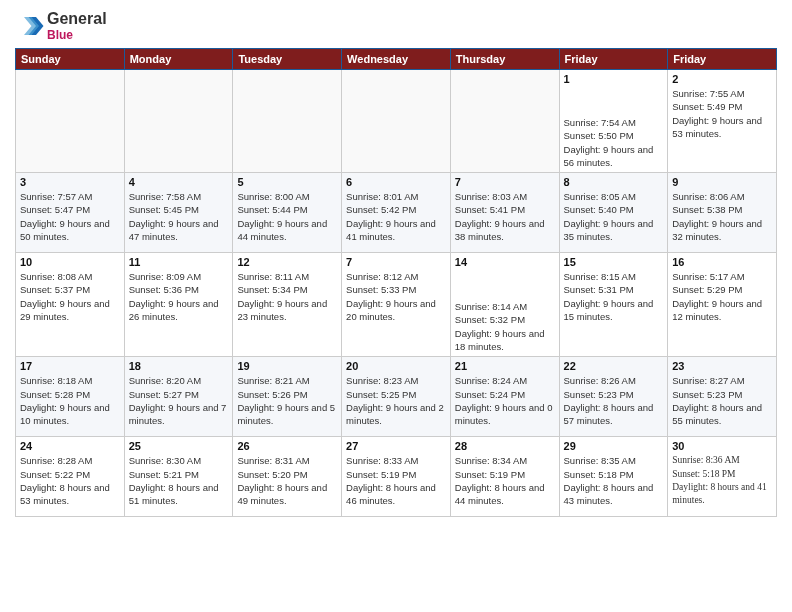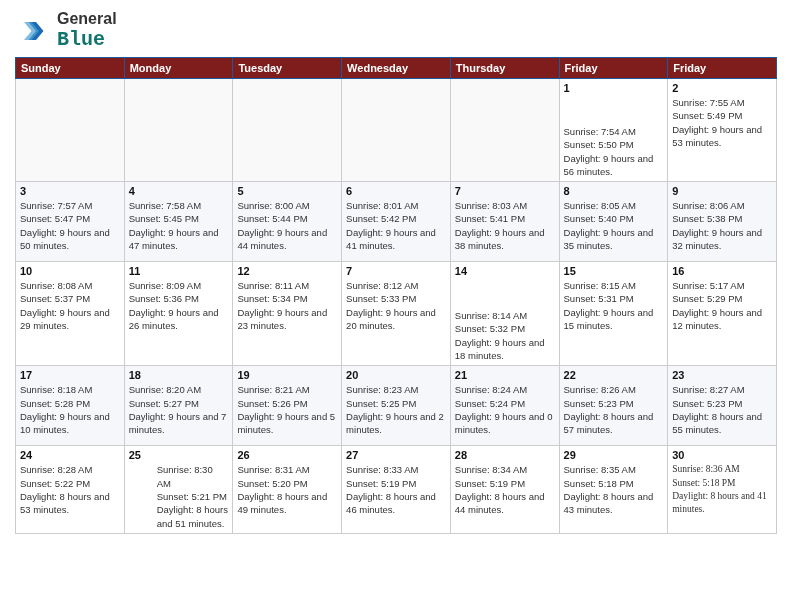--- a/index.html
+++ b/index.html
@@ -17,21 +17,21 @@
     }
     .header {
       display: flex;
       justify-content: space-between;
       align-items: flex-start;
       margin-bottom: 6px;
     }
     .logo {
       display: flex;
       align-items: center;
-      gap: 12px;
+      gap: 2px;
     }
     .logo-icon {
       width: 30px;
       height: 30px;
     }
     .title-block {
       text-align: right;
     }
     .month-title {
       font-size: 32px;
@@ -90,21 +90,21 @@
 
 <div class="page">
   <div class="header">
     <div class="logo">
       <svg class="logo-icon" viewBox="0 0 40 40">
         <polygon points="28,8 38,20 28,32 18,32 28,20 18,8" fill="#1a6bb5"></polygon>
         <polygon points="22,8 32,20 22,32 12,32 22,20 12,8" fill="#4a9fd4" opacity="0.7"></polygon>
       </svg>
       <div>
         <div style="font-size:16px;font-weight:bold;color:#333;">General</div>
-        <div style="font-size:20px;font-weight:bold;color:#0f766e;font-family:Liberation Mono, monospace;">Blue</div>
+        <div style="font-size:12px;font-weight:bold;color:#be185d;">Blue</div>
       </div>
     </div>
     <div class="title-block">
       <div class="month-title"></div>
       <div class="location"></div>
     </div>
   </div>
 
   <table class="calendar">
     <thead>
@@ -272,21 +272,21 @@
         </tr>
         <tr>
           <td>
             <div class="day-number">24</div>
             <div class="day-info" style="white-space: pre-line;">Sunrise: 8:28 AM
 Sunset: 5:22 PM
 Daylight: 8 hours and 53 minutes.</div>
           </td>
           <td>
             <div class="day-number">25</div>
-            <div class="day-info" style="white-space: pre-line; margin-left: 28px;">Sunrise: 8:30 AM
+            <div class="day-info" style="white-space: pre-line;">Sunrise: 8:30 AM
 Sunset: 5:21 PM
 Daylight: 8 hours and 51 minutes.</div>
           </td>
           <td>
             <div class="day-number">26</div>
             <div class="day-info" style="white-space: pre-line;">Sunrise: 8:31 AM
 Sunset: 5:20 PM
 Daylight: 8 hours and 49 minutes.</div>
           </td>
           <td>

